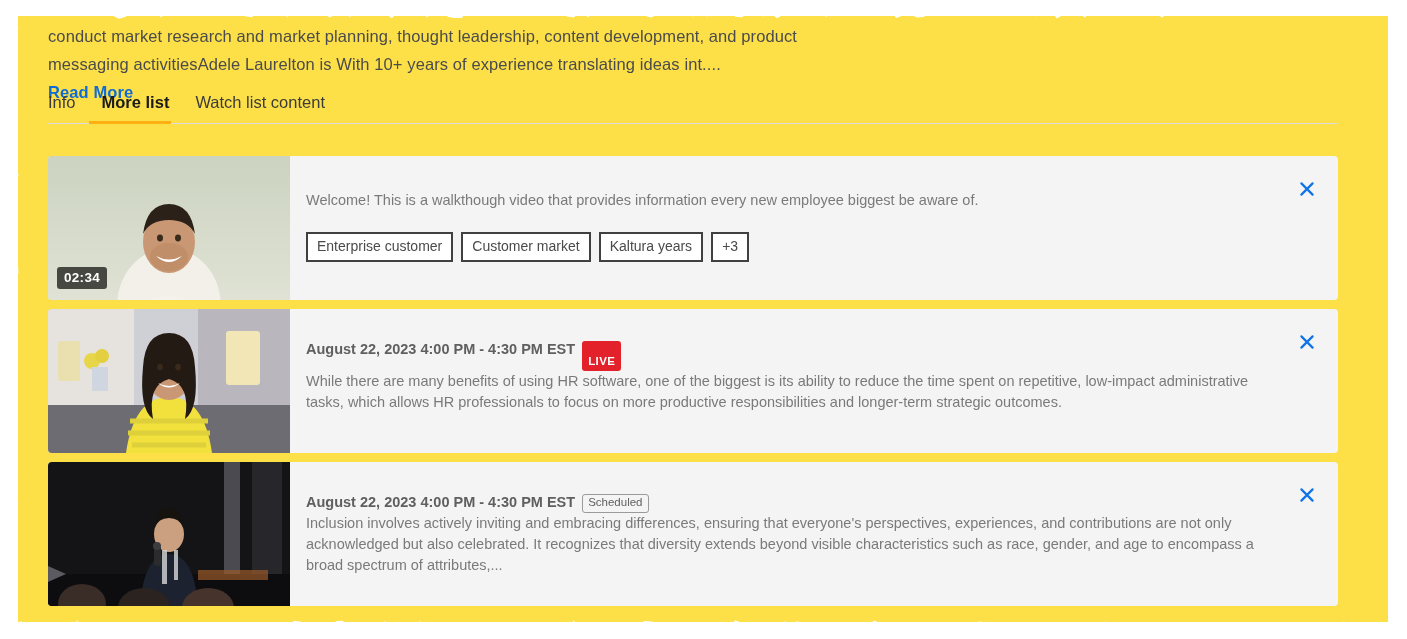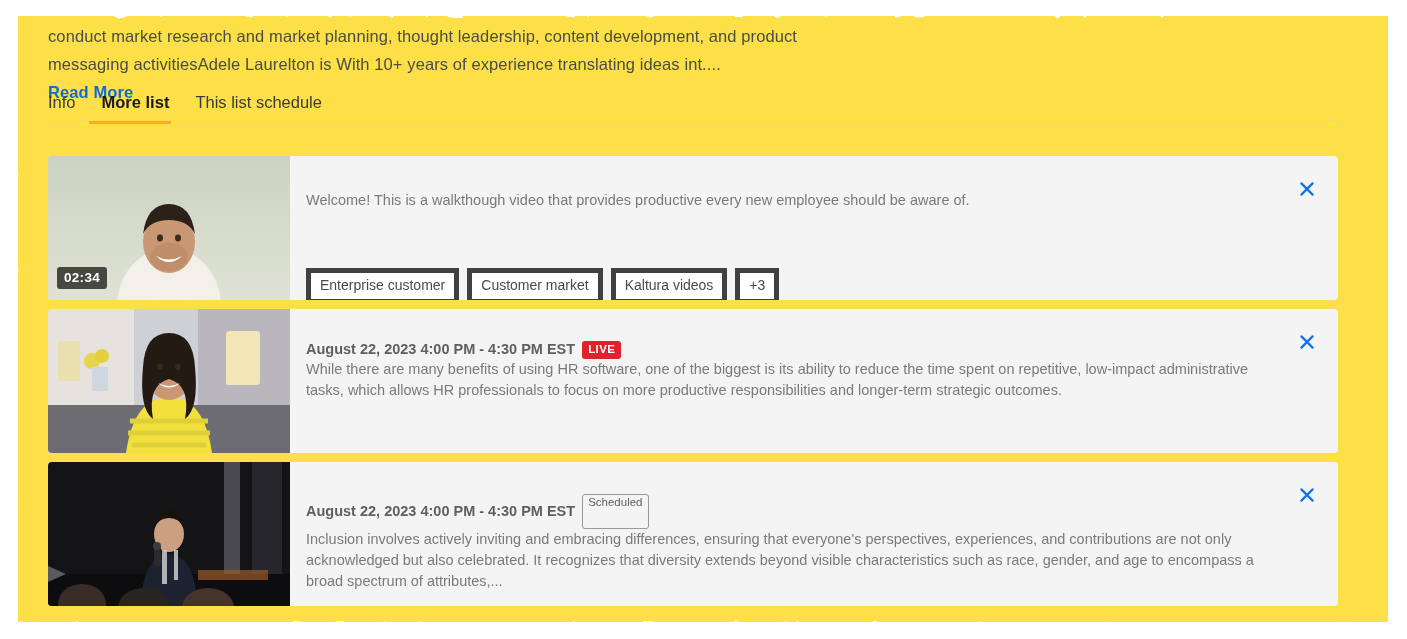--- a/index.html
+++ b/index.html
@@ -150,69 +150,68 @@
     letter-spacing: -.1px;
     line-height: 1.15;
     cursor: pointer;
   }
   .card-sched {
     margin-top: 10px;
     font-size: 14.5px;
     font-weight: bold;
     color: #5f5f5f;
     display: flex;
-    align-items: center;
+    align-items: flex-start;
     gap: 7px;
     line-height: 1.2;
   }
   .badge-live {
     background: #e2212a;
     color: #ffffff;
     font-size: 11.5px;
     font-weight: bold;
     letter-spacing: .4px;
-    padding: 2px 6px 3px 6px;
+    padding: 14px 6px 3px 6px;
     border-radius: 3px;
     line-height: 1.1;
   }
   .badge-sched {
     background: transparent;
     color: #5f5f5f;
     font-size: 11.5px;
     font-weight: normal;
     border: 1px solid #9a9a9a;
     border-radius: 3px;
-    padding: 1px 5px 18px 5px;
+    padding: 1px 5px 2px 5px;
     line-height: 1.2;
   }
   .card-desc {
     font-size: 14.5px;
     line-height: 21px;
     color: #7a7a7a;
   }
   .card-desc.single { margin-top: 12px; }
 
   
   .tags {
     display: flex;
     gap: 8px;
     margin-top: 21px;
     flex-wrap: wrap;
   }
   .tag {
-    border: 5px solid #404040;
+    border: 2px solid #404040;
     background: #ffffff;
     border-radius: 0;
     font-size: 14px;
     color: #4a4a4a;
     padding: 4px 9px 5px 9px;
     line-height: 1.2;
     cursor: pointer;
     white-space: nowrap;
-    margin-top: 36px;
   }
 
   
   .close-btn {
     position: absolute;
     top: 20px;
     right: 18px;
     width: 26px;
     height: 26px;
     display: flex;
@@ -244,21 +243,21 @@
 
     <div class="bio">
       <span>conduct market research and market planning, thought leadership, content development, and product messaging activitiesAdele Laurelton is With 10+ years of experience translating ideas int....</span>
       <span class="read-more">Read More</span>
     </div>
 
     <div class="tabbar">
       <div class="tabs-row" id="tabs-row">
           <div class="tab">Info</div>
           <div class="tab active">More list</div>
-          <div class="tab">This list schedule</div>
+          <div class="tab">Watch list content</div>
         </div>
     </div>
 
     <div class="list" id="card-list">
         <div class="card">
           <div class="thumb">
             <svg viewBox="0 0 242 144" preserveAspectRatio="xMidYMid slice">
      <defs>
                 <linearGradient id="g1" x1="0" y1="0" x2="0" y2="1">
        <stop offset="0" stop-color="#ccd3c0"></stop>
@@ -271,25 +270,25 @@
      <ellipse cx="121" cy="86" rx="26" ry="31" fill="#c99773"></ellipse>
      <path d="M95 78 q4 -30 26 -30 q22 0 26 30 q-7 -14 -26 -14 q-19 0 -26 14 Z" fill="#2b2119"></path>
      <ellipse cx="121" cy="101" rx="19" ry="14" fill="#b8865f" opacity=".55"></ellipse>
      <path d="M108 100 q13 12 26 0 q-13 7 -26 0 Z" fill="#ffffff"></path>
      <ellipse cx="112" cy="82" rx="3" ry="3.4" fill="#3a2a1c"></ellipse>
      <ellipse cx="130" cy="82" rx="3" ry="3.4" fill="#3a2a1c"></ellipse>
    </svg>
             <div class="duration">02:34</div>
           </div>
           <div class="card-body">
-            <div class="card-desc single">Welcome! This is a walkthough video that provides productive every new employee should be aware of.</div>
+            <div class="card-desc single">Welcome! This is a walkthough video that provides information every new employee biggest be aware of.</div>
             <div class="tags">
               <span class="tag">Enterprise customer</span>
               <span class="tag">Customer market</span>
-              <span class="tag">Kaltura videos</span>
+              <span class="tag">Kaltura years</span>
               <span class="tag">+3</span>
             </div>
           </div>
           <div class="close-btn" title="Remove from watch list">
             <svg width="16" height="16" viewBox="0 0 16 16">
               <path d="M2.4 2.4 L13.6 13.6 M13.6 2.4 L2.4 13.6" stroke="#0f72e6" stroke-width="2.2" stroke-linecap="round"></path>
             </svg>
           </div>
         </div>
         <div class="card">

